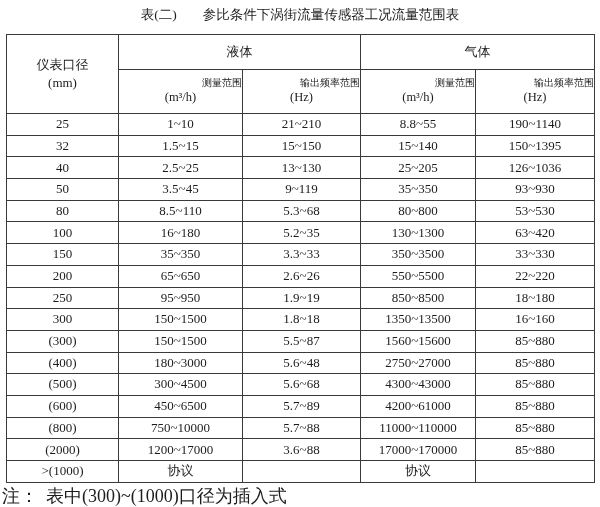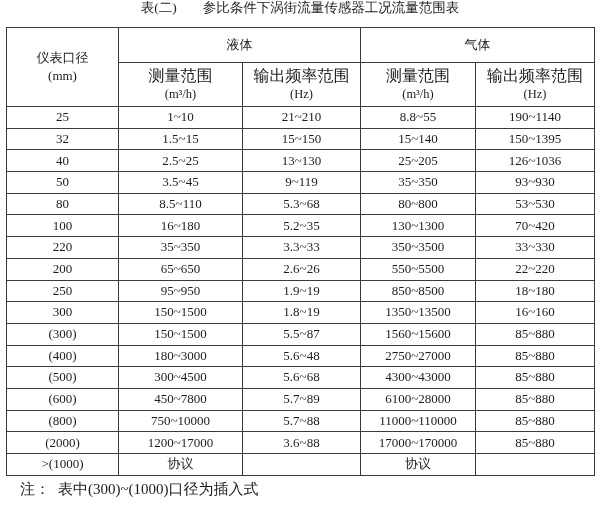--- a/index.html
+++ b/index.html
@@ -12,20 +12,21 @@
     color: #1c1c1c;
     overflow: hidden;
   }
   .page {
     width: 600px;
     height: 507px;
     position: relative;
   }
   .doc-title {
     text-align: center;
+    padding-top: 7px;
     font-size: 13.5px;
     line-height: 16px;
     white-space: nowrap;
   }
   .doc-title .title-prefix {
     margin-right: 26px;
   }
   table.range-table {
     border-collapse: collapse;
     table-layout: fixed;
@@ -41,25 +42,25 @@
     padding: 0;
     font-size: 13px;
     line-height: 1.25;
     overflow: hidden;
     white-space: nowrap;
   }
   tr.group-row { height: 35px; }
   tr.sub-row   { height: 44px; }
   tbody tr     { height: 21.7px; }
   th.diam-header .line2 { margin-top: 2px; }
-  .sub-label { display: block; font-size: 16px; }
+  .sub-label { display: block; font-size: 10px; text-align: right; }
   .sub-unit  { display: block; font-size: 12.5px; margin-top: 1px; }
   .note {
-    margin: 6px 0 0 20px;
-    font-size: 15px;
+    margin: 6px 0 0 2px;
+    font-size: 18px;
     line-height: 15px;
   }
   .note .note-label { margin-right: 8px; }
 </style>
 </head>
 <body>
 
 <div class="page">
 
   <div class="doc-title">
@@ -136,24 +137,24 @@
           <td>8.5~110</td>
           <td>5.3~68</td>
           <td>80~800</td>
           <td>53~530</td>
         </tr>
         <tr>
           <td>100</td>
           <td>16~180</td>
           <td>5.2~35</td>
           <td>130~1300</td>
-          <td>70~420</td>
-        </tr>
-        <tr>
-          <td>220</td>
+          <td>63~420</td>
+        </tr>
+        <tr>
+          <td>150</td>
           <td>35~350</td>
           <td>3.3~33</td>
           <td>350~3500</td>
           <td>33~330</td>
         </tr>
         <tr>
           <td>200</td>
           <td>65~650</td>
           <td>2.6~26</td>
           <td>550~5500</td>
@@ -162,21 +163,21 @@
         <tr>
           <td>250</td>
           <td>95~950</td>
           <td>1.9~19</td>
           <td>850~8500</td>
           <td>18~180</td>
         </tr>
         <tr>
           <td>300</td>
           <td>150~1500</td>
-          <td>1.8~19</td>
+          <td>1.8~18</td>
           <td>1350~13500</td>
           <td>16~160</td>
         </tr>
         <tr>
           <td>(300)</td>
           <td>150~1500</td>
           <td>5.5~87</td>
           <td>1560~15600</td>
           <td>85~880</td>
         </tr>
@@ -189,23 +190,23 @@
         </tr>
         <tr>
           <td>(500)</td>
           <td>300~4500</td>
           <td>5.6~68</td>
           <td>4300~43000</td>
           <td>85~880</td>
         </tr>
         <tr>
           <td>(600)</td>
-          <td>450~7800</td>
+          <td>450~6500</td>
           <td>5.7~89</td>
-          <td>6100~28000</td>
+          <td>4200~61000</td>
           <td>85~880</td>
         </tr>
         <tr>
           <td>(800)</td>
           <td>750~10000</td>
           <td>5.7~88</td>
           <td>11000~110000</td>
           <td>85~880</td>
         </tr>
         <tr>

